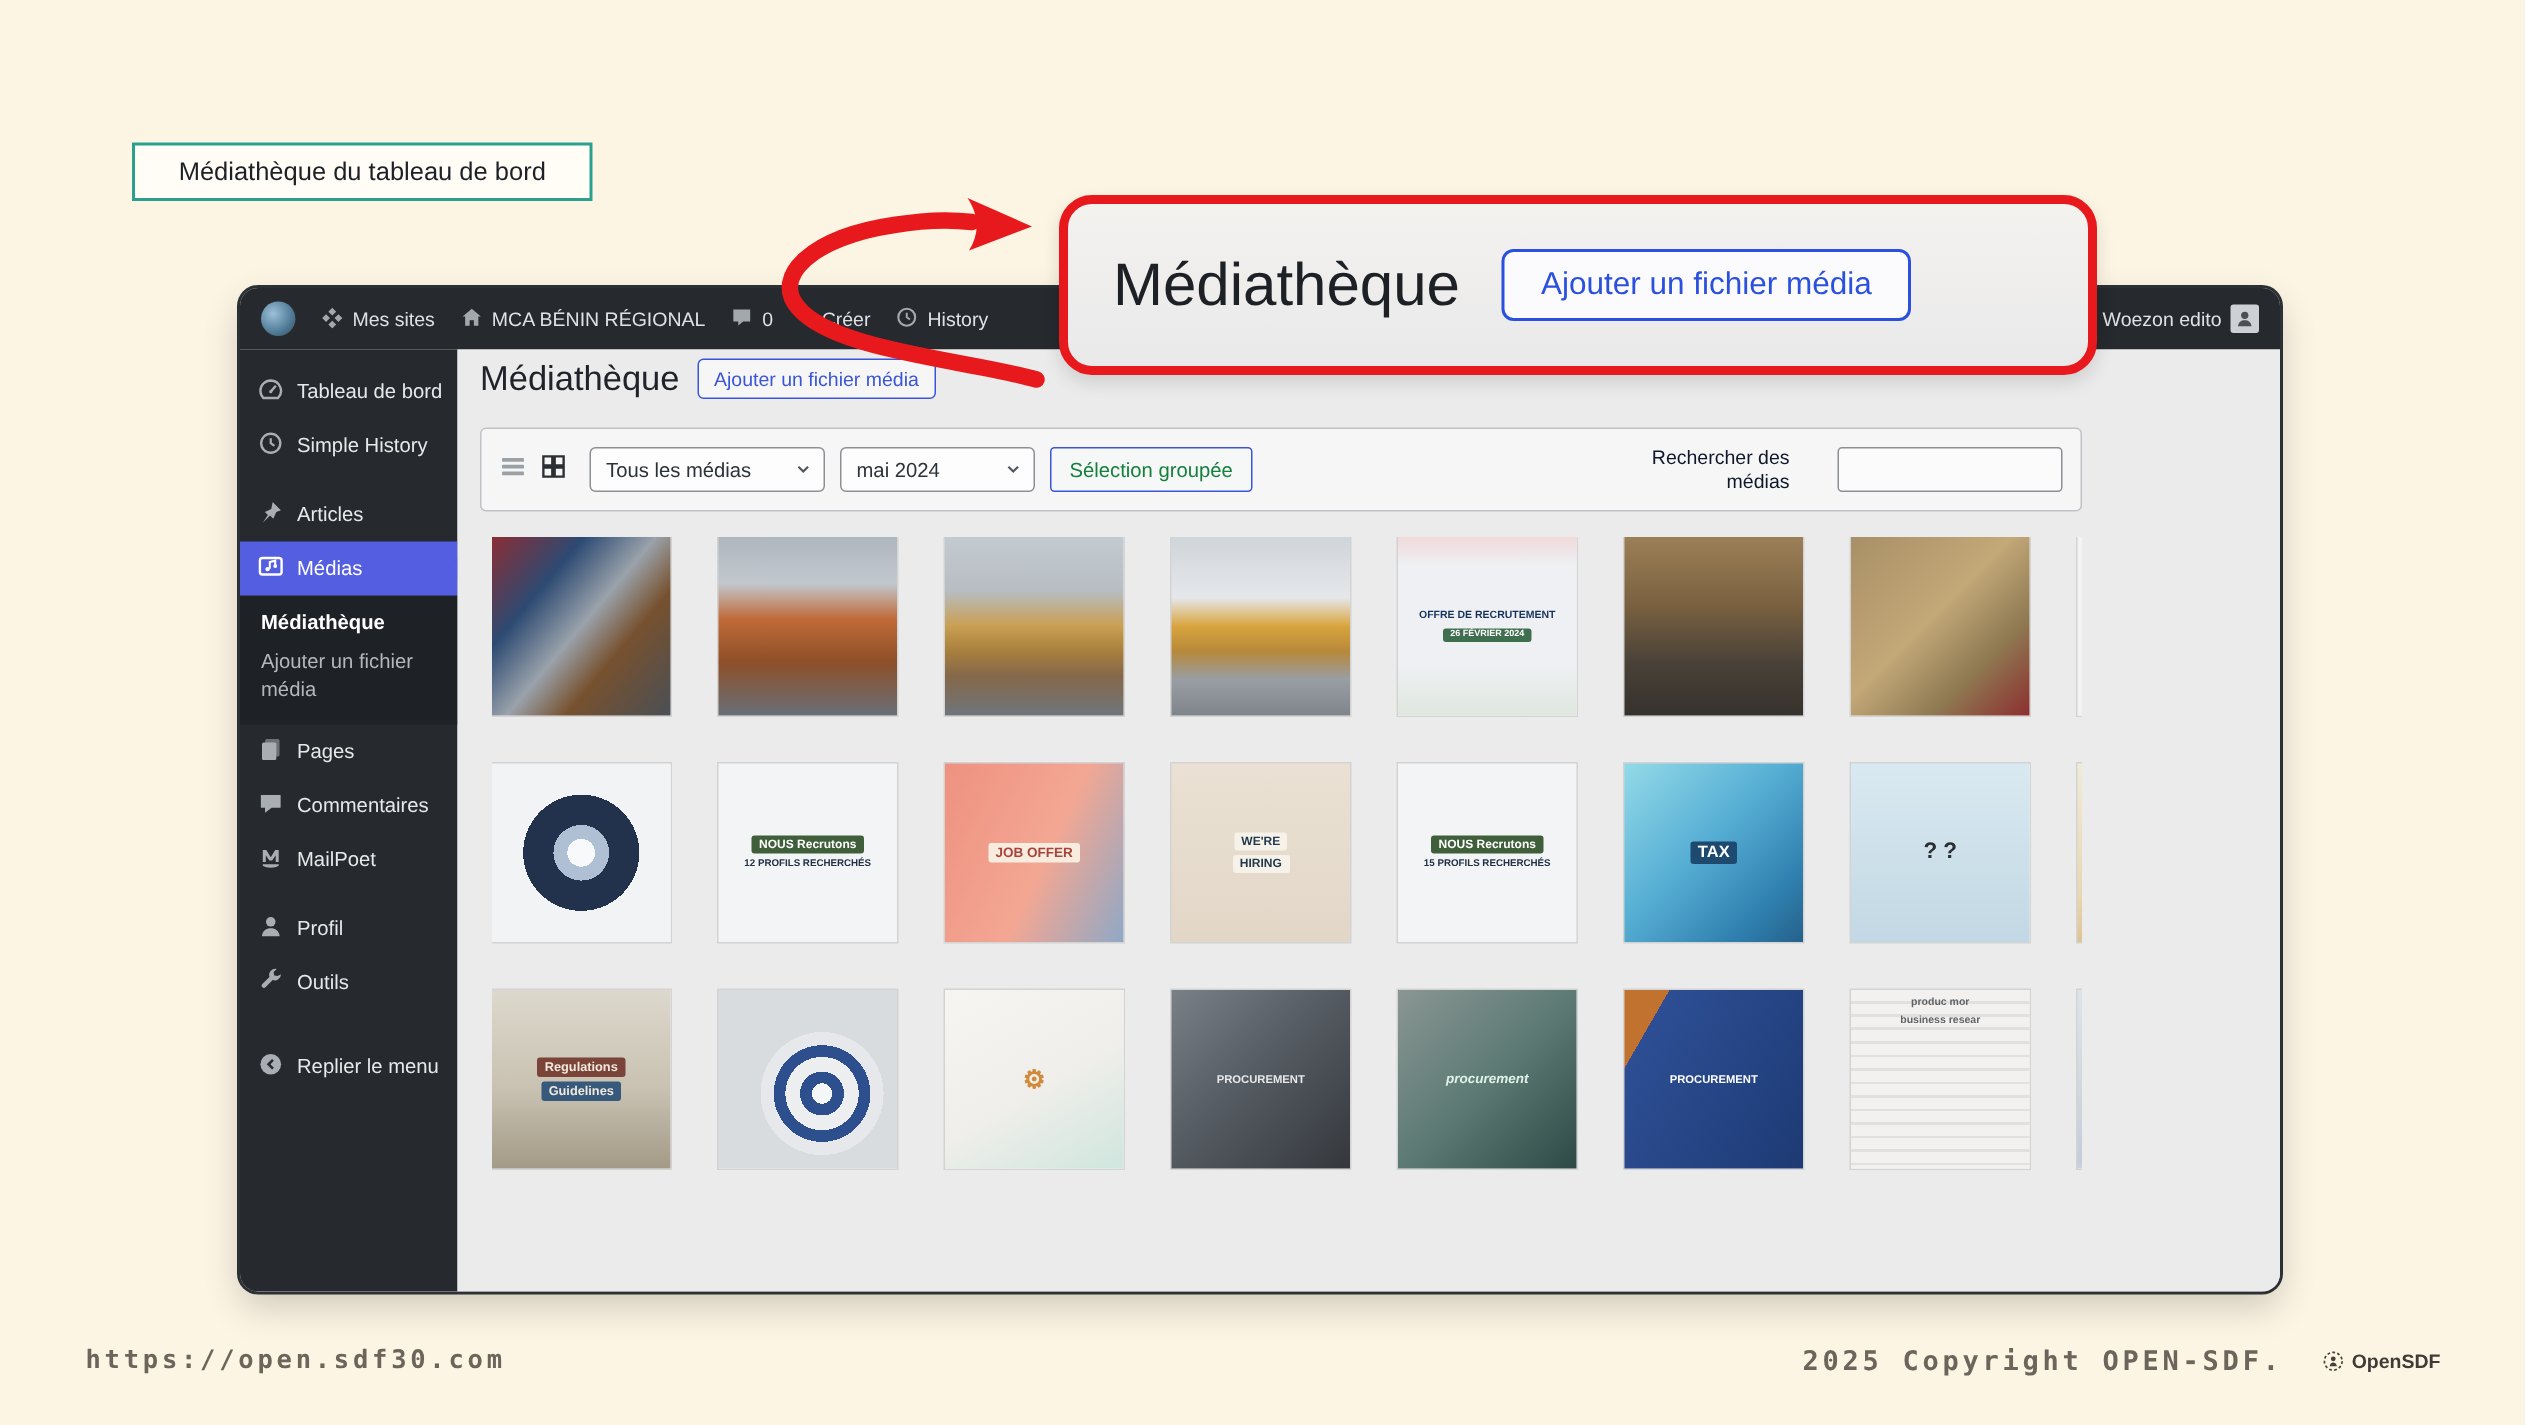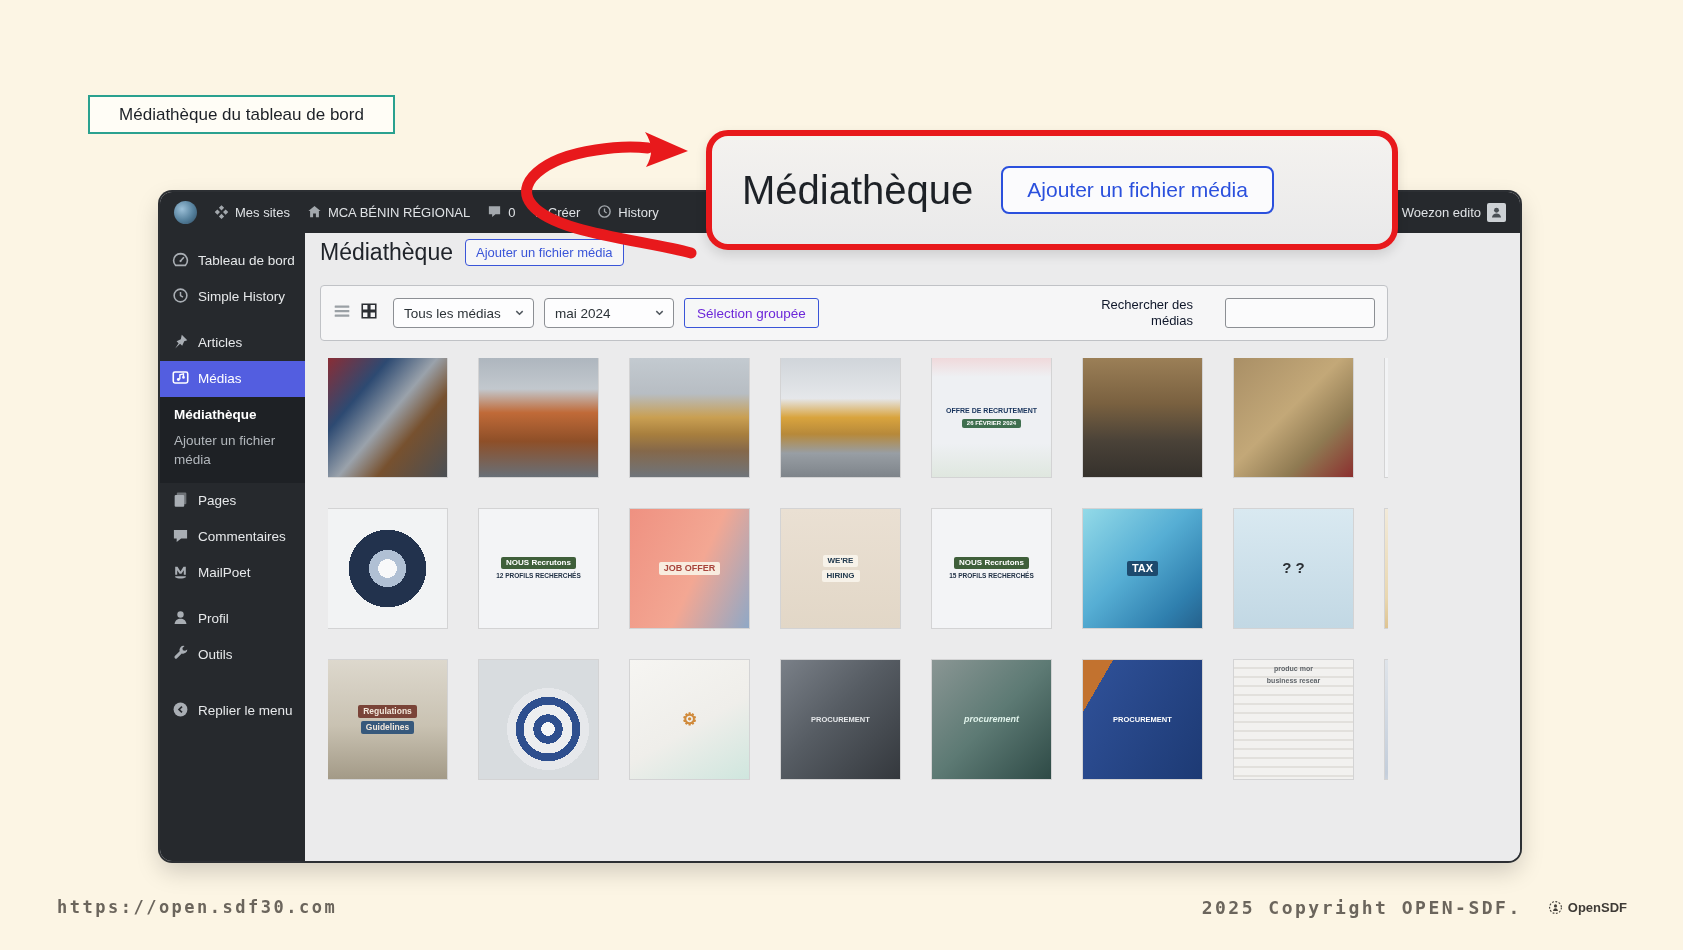--- a/index.html
+++ b/index.html
@@ -59,24 +59,24 @@
   .filter-bar{position:absolute;left:15px;top:52px;width:1068px;height:56px;box-sizing:border-box;
     background:#f6f6f7;border:1px solid #c0c2c6;border-radius:4px;
     display:flex;align-items:center;padding:0 12px;gap:10px;}
   .view-icons{display:flex;gap:9px;align-items:center;margin-right:5px;}
   .view-icons svg{width:18px;height:18px;}
   .icon-list{color:#9aa0a5;}
   .icon-grid{color:#2b2e33;}
   .select{height:30px;background:#fdfdfe;border:1px solid #8c8f94;border-radius:4px;box-sizing:border-box;
     display:flex;align-items:center;gap:10px;padding:0 8px 0 10px;font-size:13.5px;color:#2c3338;cursor:pointer;}
   .select svg{width:11px;height:11px;}
-  .sel-type{width:141px;justify-content:space-between;}
+  .sel-type{width:157px;justify-content:space-between;}
   .sel-date{width:130px;justify-content:space-between;}
   .bulk-btn{height:30px;display:flex;align-items:center;background:#f6f7f7;border:1px solid #3a55d8;
-    color:#6d28d9;border-radius:3px;padding:0 12px;font-size:13.5px;box-sizing:border-box;cursor:pointer;}
+    color:#15803d;border-radius:3px;padding:0 12px;font-size:13.5px;box-sizing:border-box;cursor:pointer;}
   .search-wrap{margin-left:auto;display:flex;align-items:center;gap:32px;}
   .search-label{width:104px;text-align:right;font-size:13px;color:#0f172a;line-height:1.2;}
   .search-input{width:150px;height:30px;border:1px solid #8c8f94;border-radius:3px;background:#fbfbfc;box-sizing:border-box;}
   
   .grid-clip{position:absolute;left:23px;top:125px;width:1060px;height:445px;overflow:hidden;}
   .grid{display:grid;grid-template-columns:repeat(8,119px);grid-auto-rows:119px;gap:32px;}
   .tile{display:flex;flex-direction:column;align-items:center;justify-content:center;gap:3px;
     text-align:center;box-shadow:0 0 0 1px rgba(0,0,0,.1);overflow:hidden;font-weight:bold;cursor:pointer;}
   .tile span{display:block;line-height:1.25;padding:0 3px;border-radius:2px;}
   .tile.top{justify-content:flex-start;padding-top:5px;box-sizing:border-box;}

